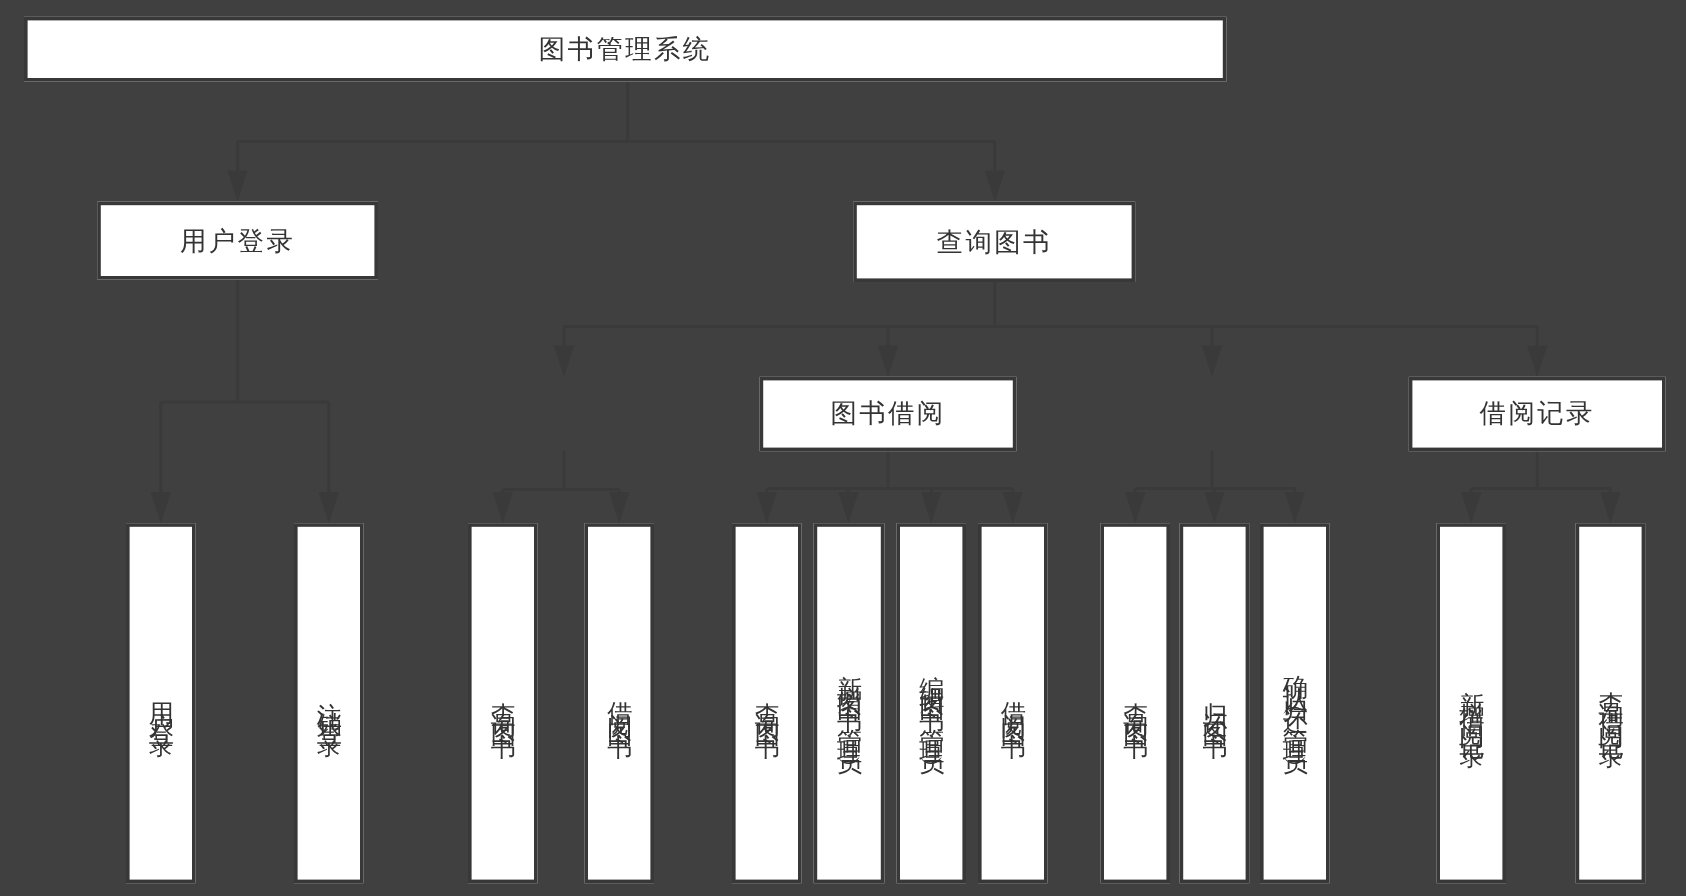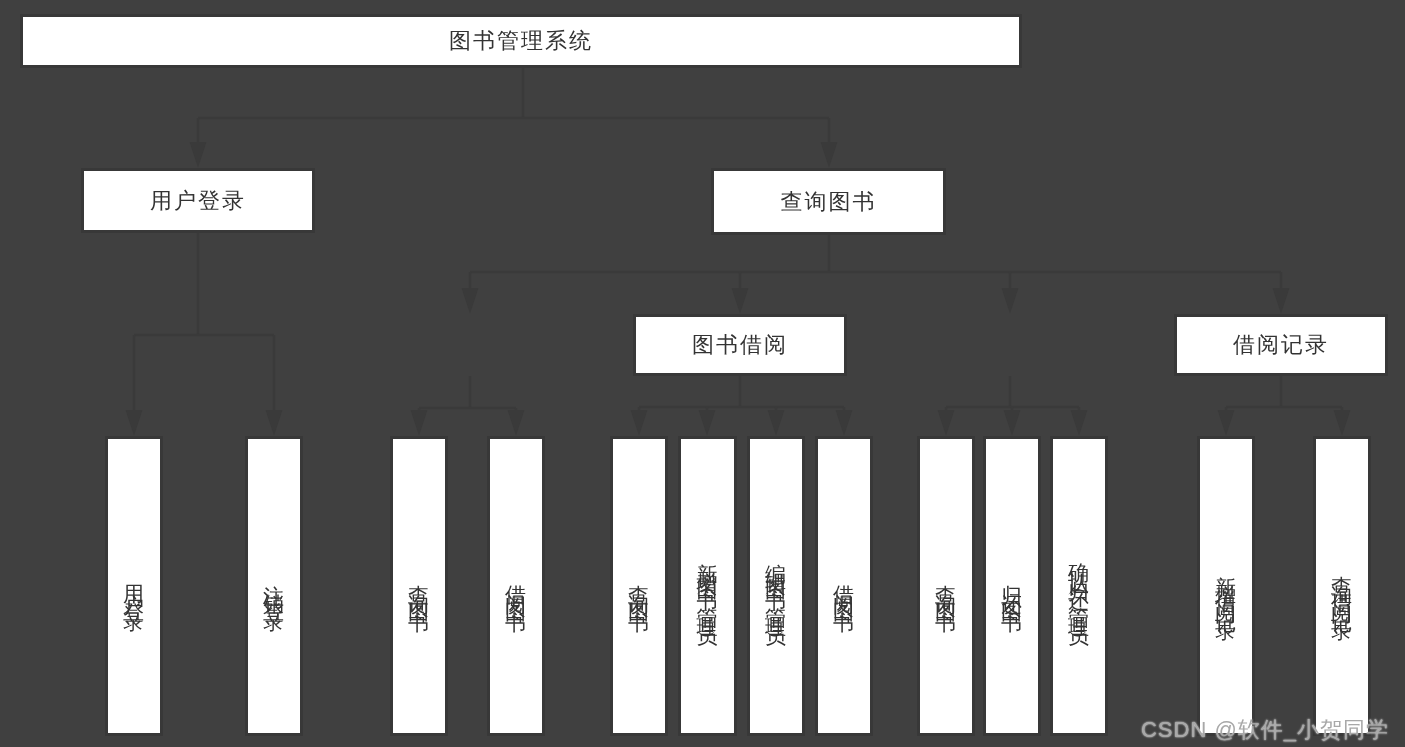--- a/index.html
+++ b/index.html
@@ -156,14 +156,13 @@
     <span>确认归还（管理员）</span>
   </div>
 
   <div class="node leaf" style="left:1197px;top:436px;width:58px;height:300px;">
     <span>新增借阅记录</span>
   </div>
   <div class="node leaf" style="left:1313px;top:436px;width:58px;height:300px;">
     <span>查询借阅记录</span>
   </div>
 
-  <div id="watermark">CSDN @软件_小贺同学</div>
 </div>
 
 </body></html>

